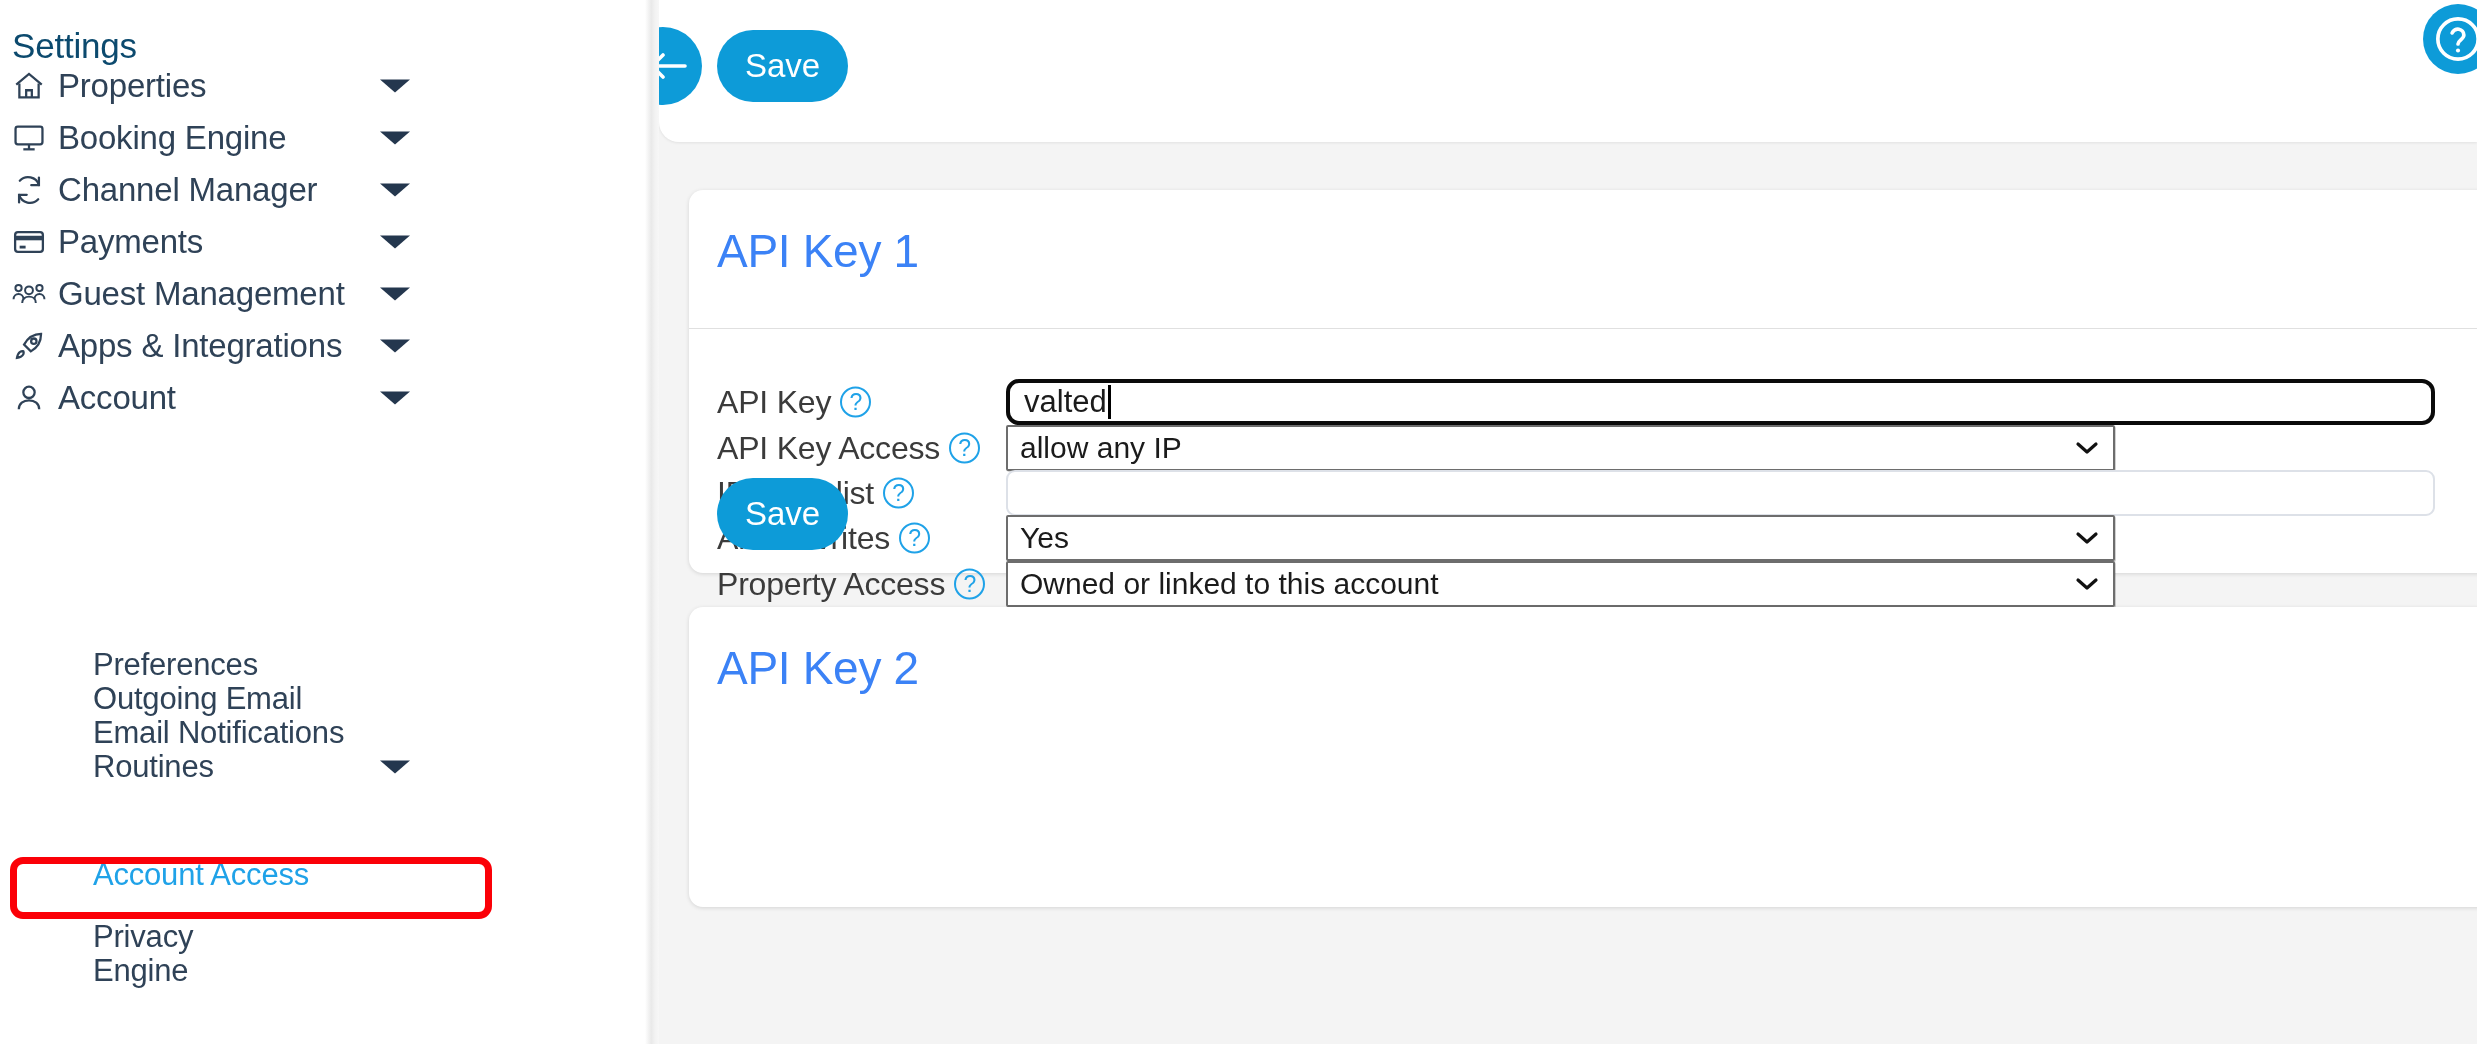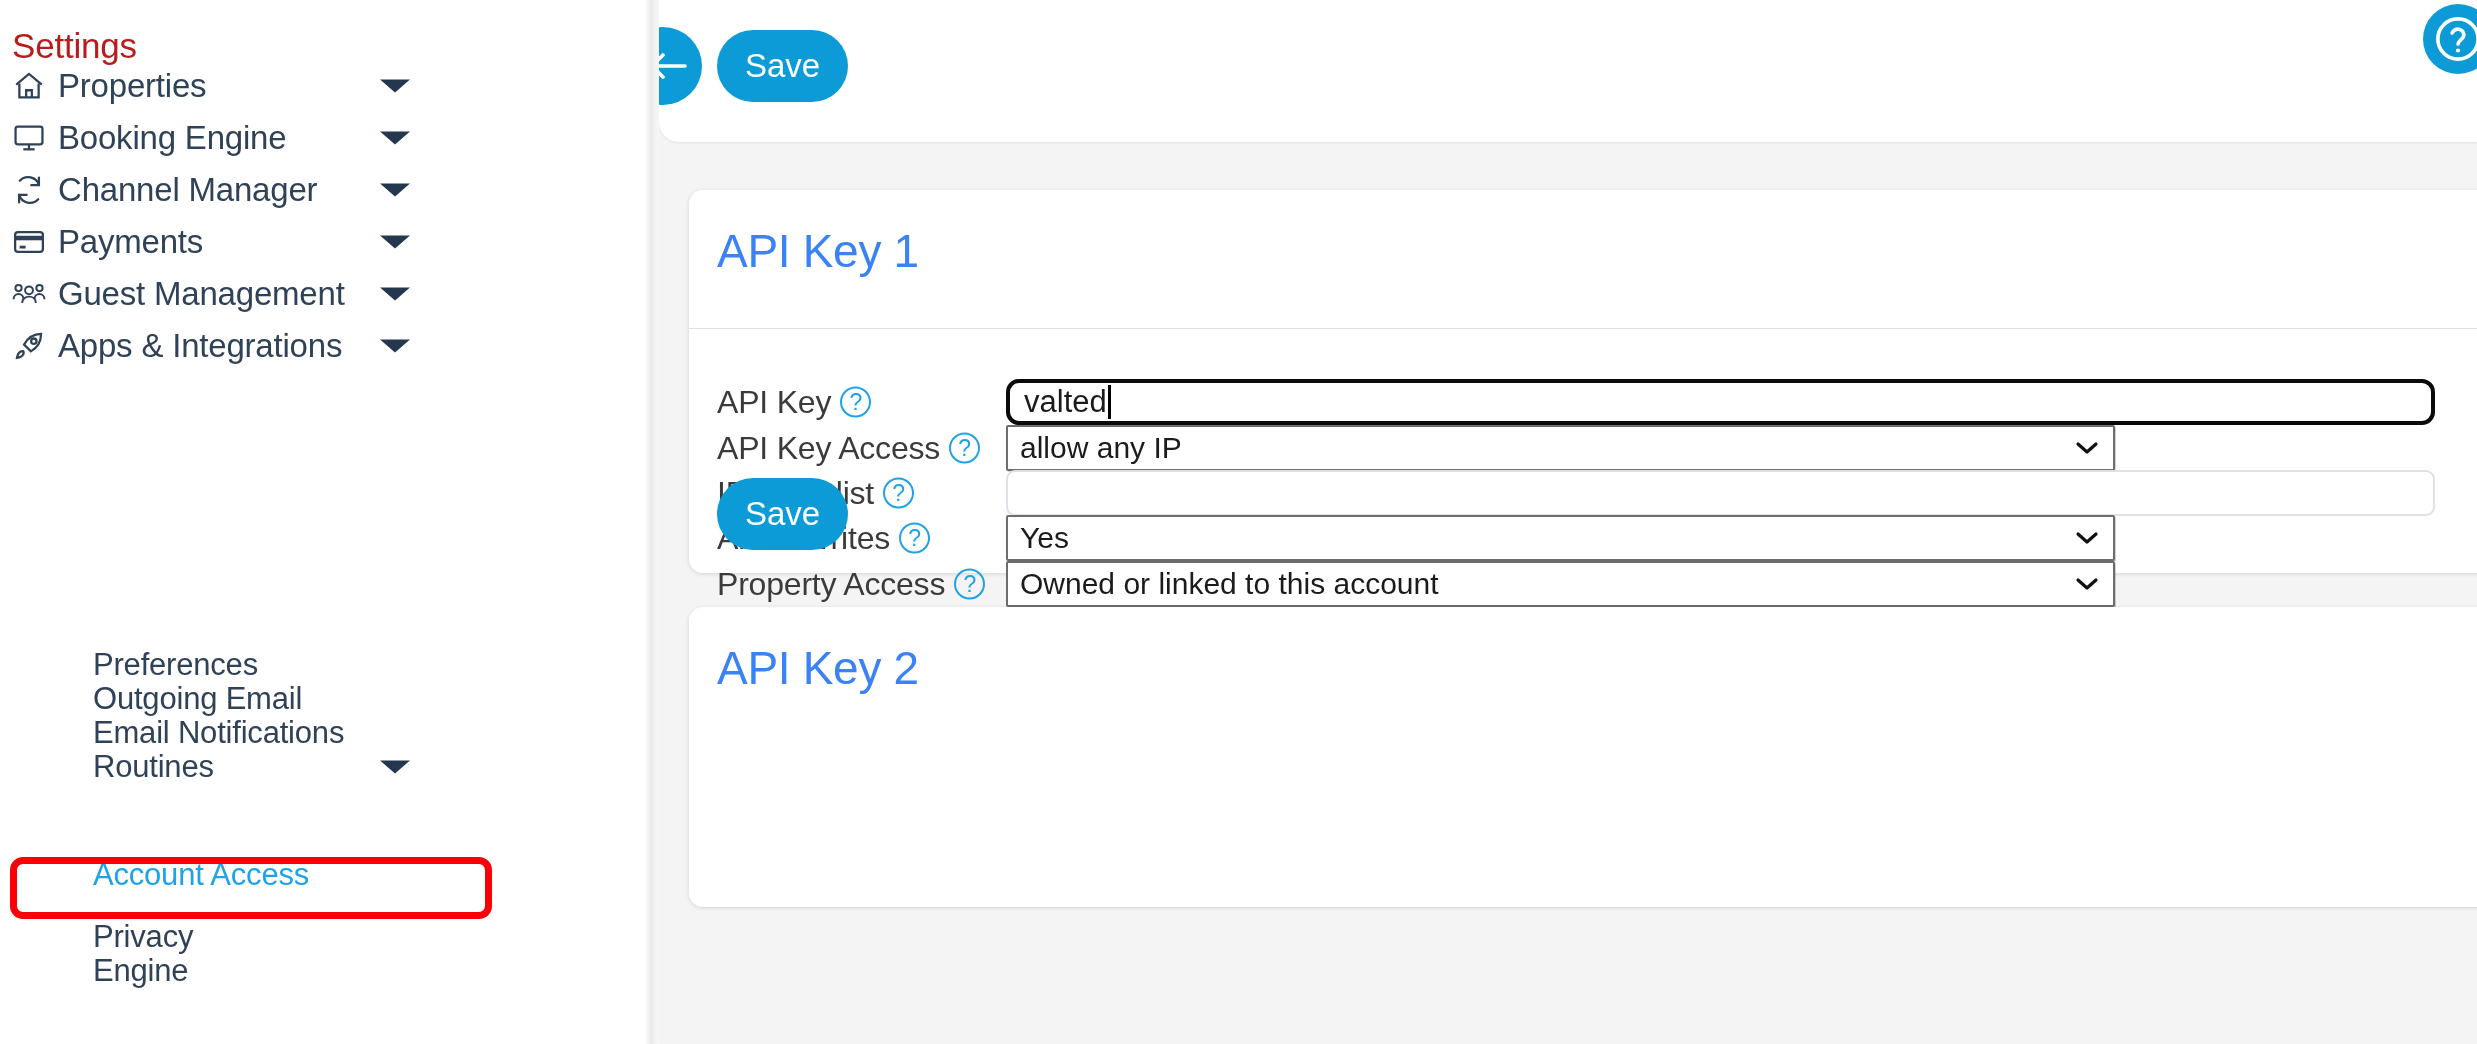--- a/index.html
+++ b/index.html
@@ -23,21 +23,21 @@
     left: 0; top: 0;
     width: 652px; height: 1044px;
     background: #ffffff;
     overflow: hidden;
   }
 
   .sidebar-title {
     position: absolute;
     left: 12px; top: 26px;
     font-size: 35px;
-    color: #b91c1c;
+    color: #0c4a6e;
     letter-spacing: -0.2px;
     white-space: nowrap;
   }
 
   .nav-group {
     position: absolute;
     left: 0;
     width: 652px;
     height: 52px;
   }
@@ -398,20 +398,30 @@
         <svg width="34" height="34" viewBox="0 0 24 24" fill="none" stroke="#2f4257" stroke-width="1.6" stroke-linecap="round">
           <path d="M20.5 3.5 c-5.5 0-9.5 3.2-12 7.5 l4.8 4.8 c4.3-2.5 7.2-6.8 7.2-12.3z"></path>
           <circle cx="15.4" cy="8.6" r="1.9"></circle>
           <path d="M8.5 15.8 c-1.6-0.4-3.3 0.4-4.2 2 -0.6 1.1-0.8 2.6-0.8 2.6 s1.6-0.2 2.7-0.8 c1.6-0.9 2.3-2.4 1.9-3.8z"></path>
         </svg>
       </span>
       <span class="ng-label">Apps &amp; Integrations</span>
       <span class="caret"></span>
     </div>
 
+    <div class="nav-group" style="top:372px">
+      <span class="ng-icon">
+        <svg width="34" height="34" viewBox="0 0 24 24" fill="none" stroke="#2f4257" stroke-width="1.6">
+          <circle cx="12" cy="8" r="4"></circle>
+          <path d="M4.8 20 c0-4 3.2-6.4 7.2-6.4 s7.2 2.4 7.2 6.4"></path>
+        </svg>
+      </span>
+      <span class="ng-label">Account</span>
+      <span class="caret"></span>
+    </div>
 
     <div class="nav-sub" style="top:648px">
       <span class="ns-label">Preferences</span>
     </div>
     <div class="nav-sub" style="top:682px">
       <span class="ns-label">Outgoing Email</span>
     </div>
     <div class="nav-sub" style="top:716px">
       <span class="ns-label">Email Notifications</span>
     </div>

